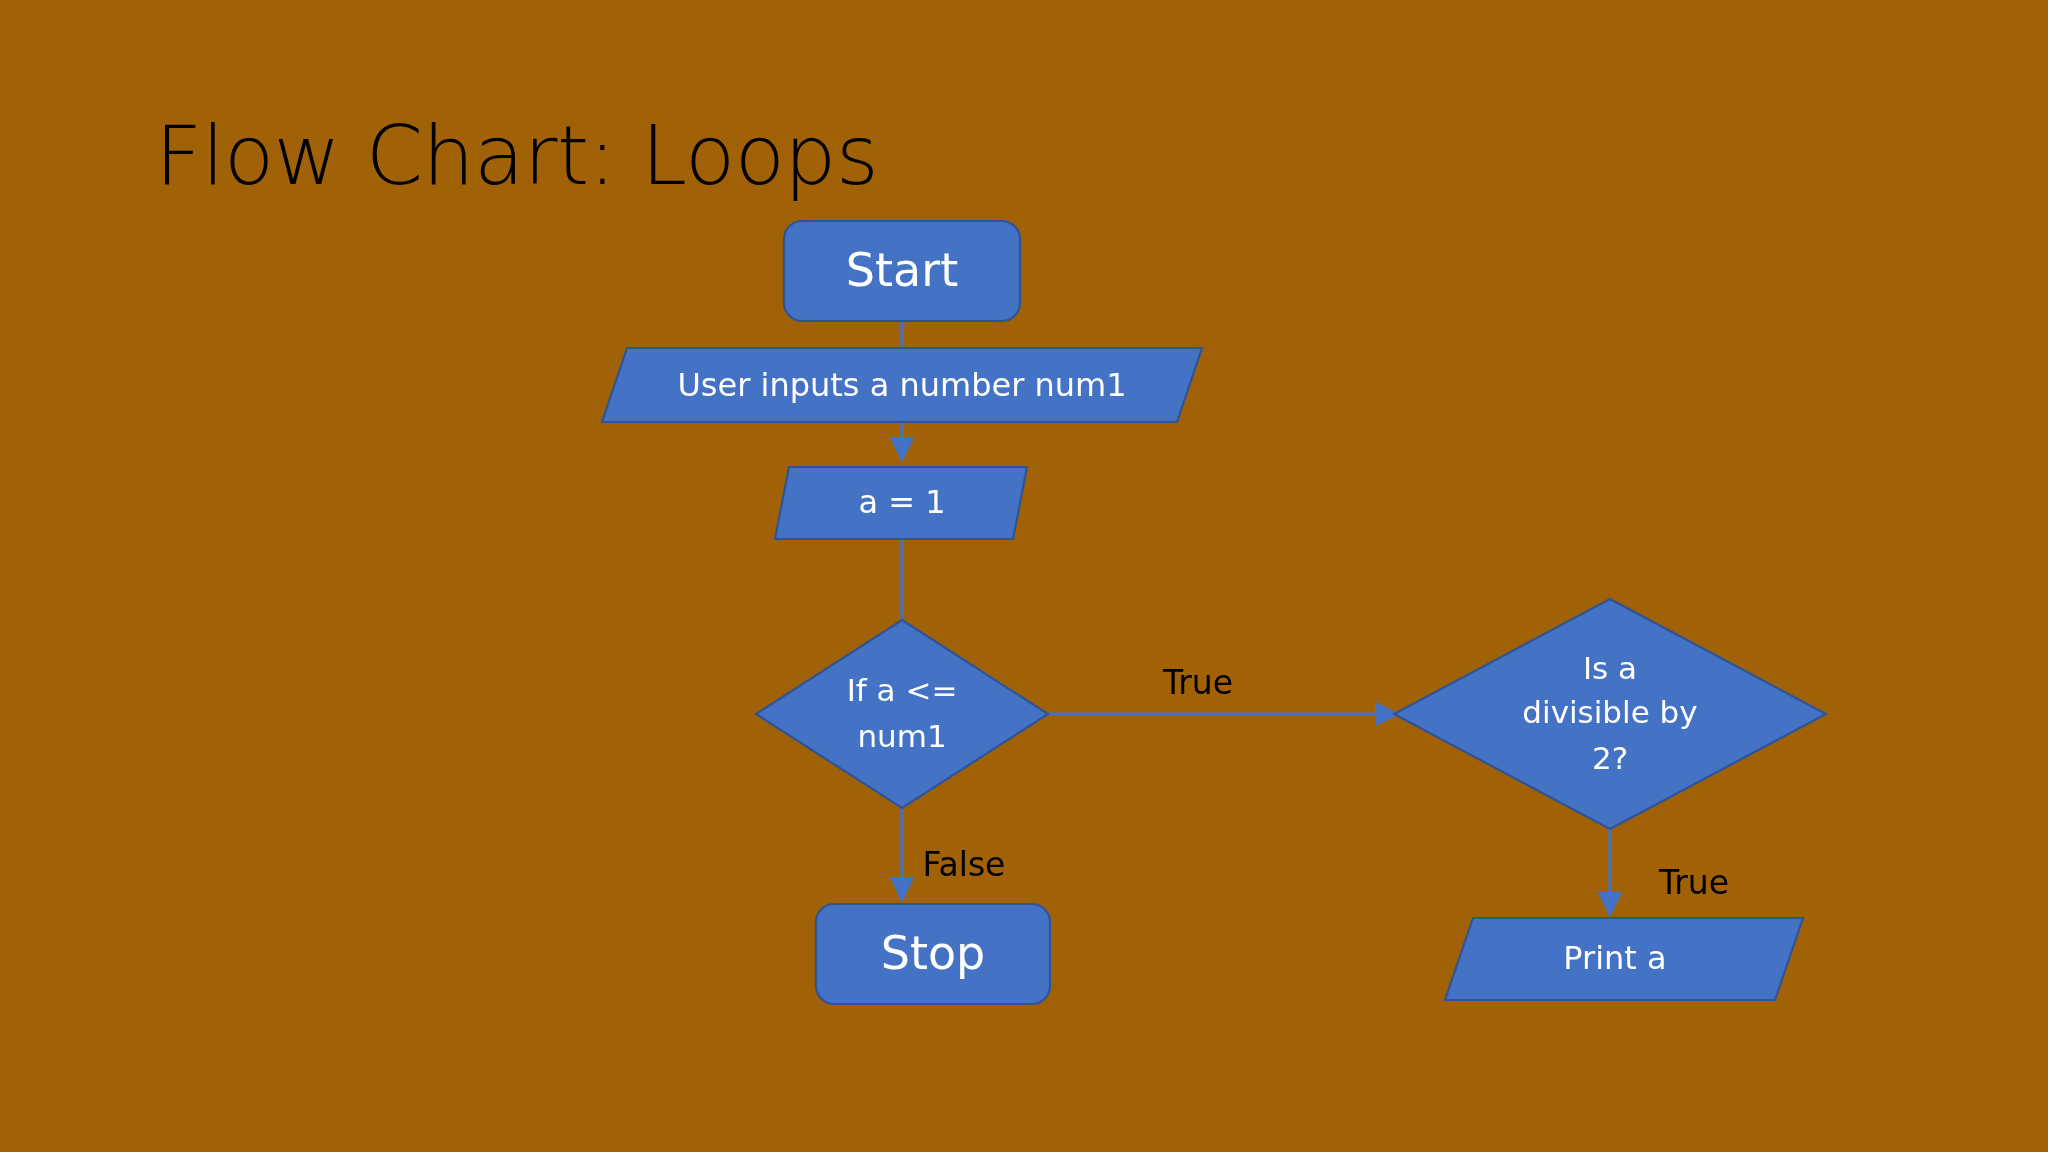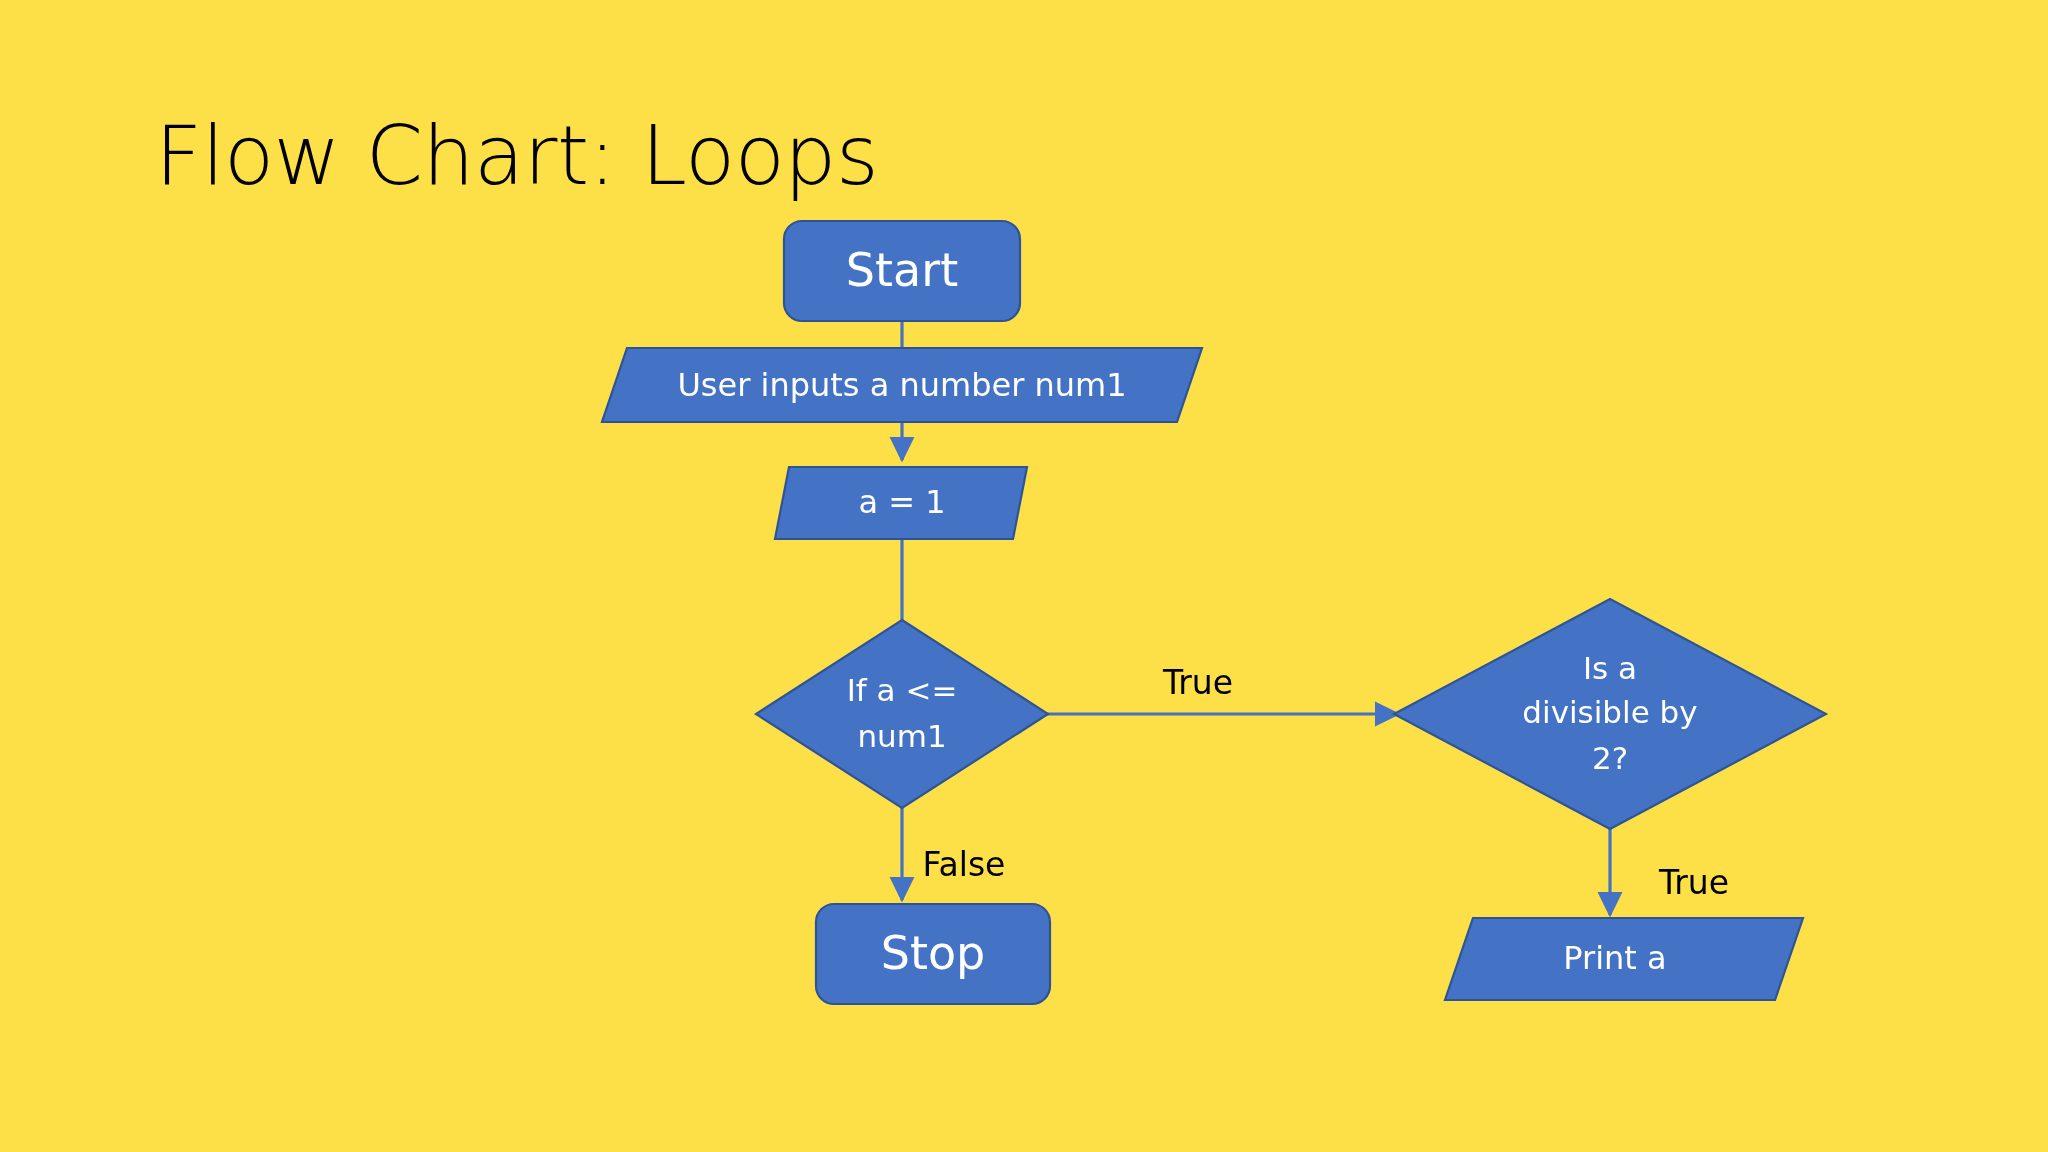--- a/index.html
+++ b/index.html
@@ -14,21 +14,21 @@
     font-family: "Liberation Sans", sans-serif;
     position: relative;
   }
 
   #slide {
     position: absolute;
     left: 0;
     top: 0;
     width: 2048px;
     height: 1152px;
-    background: #fde047;
+    background: #a16207;
   }
 
   #slide-title {
     position: absolute;
     left: 155px;
     top: 108px;
     font-size: 82px;
     line-height: 96px;
     font-weight: 300;
     color: #000000;

